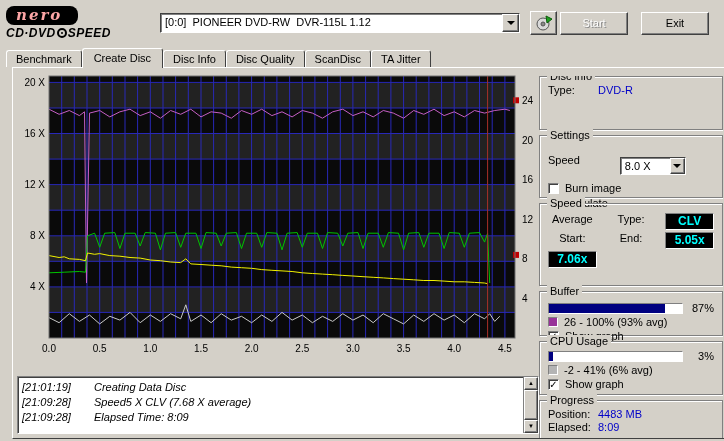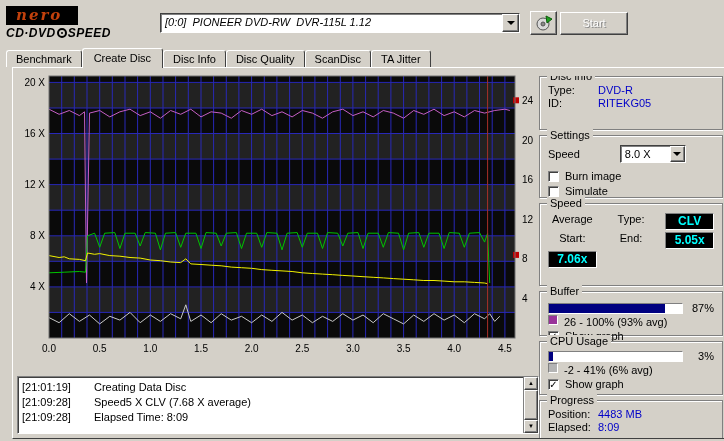--- a/index.html
+++ b/index.html
@@ -7,74 +7,74 @@
   body {
     background:#d4d0c8;
     font-family:"Liberation Sans", sans-serif;
     font-size:11px;
     color:#000;
     position:relative;
   }
   
   .topbar { position:absolute; left:0; top:0; width:724px; height:44px; display:flex; align-items:center; padding:2px 6px 0 6px; }
   .logo { width:122px; flex:none; }
-  .logo-nero { background:#000; color:#c2410c; font:bold italic 15px "DejaVu Serif", serif; padding:0 16px 1px 10px; border-radius:0; letter-spacing:2px; width:fit-content; }
+  .logo-nero { background:#000; color:#fca5a5; font:bold italic 15px "DejaVu Serif", serif; padding:0 16px 1px 10px; border-radius:8px; letter-spacing:2px; width:fit-content; }
   .logo-sub { font:bold italic 12px "Liberation Sans", sans-serif; letter-spacing:.5px; display:flex; align-items:center; gap:1px; margin-top:1px; }
   .disc-glyph { width:10px; height:10px; border-radius:50%; border:2px solid #000; position:relative; display:inline-block; }
   .disc-glyph:after { content:""; position:absolute; left:2px; top:2px; width:2px; height:2px; border-radius:50%; background:#000; }
-  .combo { margin-left:32px; width:360px; height:20px; background:#fff; border:1px solid; border-color:#404040 #fff #fff #404040; box-shadow:inset 1px 1px 0 #808080; display:flex;font-style:italic; }
+  .combo { margin-left:32px; width:360px; height:20px; background:#fff; border:1px solid; border-color:#404040 #fff #fff #404040; box-shadow:inset 1px 1px 0 #808080; display:flex; }
   .combo-text { flex:1; padding:2px 4px; white-space:pre; overflow:hidden; }
   .combo-btn { width:17px; height:100%; background:#d4d0c8; border:1px solid; border-color:#fff #404040 #404040 #fff; box-shadow:inset -1px -1px 0 #808080; display:grid; place-items:center; }
   .arr { width:0; height:0; border:4px solid transparent; border-top-color:#000; margin-top:4px; }
   .icon-btn { margin-left:10px; width:27px; height:24px; background:#d4d0c8; border:1px solid; border-color:#fff #404040 #404040 #fff; box-shadow:inset -1px -1px 0 #808080; display:grid; place-items:center; }
   .btn { width:68px; height:23px; background:#d4d0c8; border:1px solid; border-color:#fff #404040 #404040 #fff; box-shadow:inset -1px -1px 0 #808080; font-size:11px; font-family:"Liberation Sans",sans-serif; }
   .btn.start { margin-left:3px; color:#fdfdfd; text-shadow:1px 1px 0 #8a8a8a; }
   .btn.exit  { margin-left:13px; color:#000; }
   
   .tabs { position:absolute; left:6px; top:47px; height:20px; display:flex; align-items:flex-end; z-index:3; }
   .tab { height:17px; line-height:16px; padding:0 9px; background:#d4d0c8; border:1px solid #404040; border-left-color:#fff; border-top-color:#fff; border-bottom:none; border-top-left-radius:3px; border-top-right-radius:3px; }
   .tab.active { height:20px; line-height:19px; padding:0 11px; margin-bottom:-1px; position:relative; z-index:4; }
   
   .content { position:absolute; left:12px; top:67px; width:714px; height:372px; background:#d4d0c8; border:1px solid; border-color:#fff #404040 #404040 #fff; overflow:hidden; }
   .chart-wrap { position:absolute; left:2px; top:2px; width:530px; height:298px; }
   .chart-wrap svg { display:block; }
   .ax { font-family:"Liberation Sans",sans-serif; font-size:10px; fill:#000; }
   
   .log-box { position:absolute; left:4px; bottom:4px; width:522px; height:58px; background:#fff; border:1px solid; border-color:#808080 #fff #fff #808080; box-shadow:inset 1px 1px 0 #404040; display:flex; }
-  .log-lines { flex:1; padding:3px 2px 0 4px; overflow:hidden; }
+  .log-lines { flex:1; padding:3px 2px 0 4px; overflow:hidden;font-style:italic; }
   .log-line { line-height:15px; white-space:nowrap; }
   .log-time { display:inline-block; width:72px; }
   .sb { width:15px; flex:none; background:#d4d0c8; border-left:1px solid #808080; display:flex; flex-direction:column; }
   .sb-btn { height:13px; background:#d4d0c8; border:1px solid; border-color:#fff #404040 #404040 #fff; box-shadow:inset -1px -1px 0 #808080; font-size:6px; line-height:11px; text-align:center; color:#000; }
   .sb-thumb { flex:1; background:#d4d0c8; border:1px solid; border-color:#fff #404040 #404040 #fff; box-shadow:inset -1px -1px 0 #808080; }
   
   .side { position:absolute; right:2px; top:8px; bottom:0; width:184px; display:flex; flex-direction:column; gap:5px; overflow:hidden; }
   .groupbox { position:relative; border:1px solid #808080; box-shadow:inset 1px 1px 0 #fff, 1px 1px 0 #fff; flex:none; }
   .gb-title { position:absolute; top:-7px; left:7px; background:#d4d0c8; padding:0 3px; }
   .gb-body { padding:9px 8px 3px 8px; }
   .kv-row { display:grid; grid-template-columns:50px auto; line-height:13px; }
   .kv-key { color:#000; }
   .kv-val { color:#0000c8; }
   .settings-speed-row { display:flex; align-items:center; gap:10px; margin:2px 0 6px 0; }
-  .mini-combo { width:66px; height:18px; background:#fff; border:1px solid; border-color:#404040 #fff #fff #404040; box-shadow:inset 1px 1px 0 #808080; display:flex; margin-left:30px; }
+  .mini-combo { width:66px; height:18px; background:#fff; border:1px solid; border-color:#404040 #fff #fff #404040; box-shadow:inset 1px 1px 0 #808080; display:flex; margin-left:30px;margin-top:12px; }
   .mini-combo-text { flex:1; padding:2px 4px; }
   .mini-combo .combo-btn { width:15px; }
   .cb-row { display:flex; align-items:center; gap:6px; line-height:15px; }
   .cb { width:11px; height:11px; background:#fff; border:1px solid; border-color:#808080 #fff #fff #808080; box-shadow:inset 1px 1px 0 #404040; display:inline-grid; place-items:center; flex:none; }
   .check { font-size:10px; line-height:9px; color:#000; }
   .speed-grid { display:grid; grid-template-columns:1fr 1fr 1fr; column-gap:10px; row-gap:2px; }
   .lcd-label { text-align:center; line-height:12px; }
   .lcd { height:17px; line-height:15px; background:#000; border:1px solid; border-color:#808080 #fff #fff #808080; text-align:center; font:bold 12px "Liberation Sans",sans-serif; }
   .lcd.yellow { color:#ffff00; }
   .lcd.cyan { color:#00ffff; }
   .bar-row { display:flex; align-items:center; gap:5px; margin-top:1px; }
   .pbar { flex:1; height:11px; background:#fff; border:1px solid; border-color:#808080 #fff #fff #808080; }
   .pbar-fill { height:100%; background:#000080; }
   .pct { width:26px; text-align:right; flex:none; }
-  .swatch-row { display:flex; gap:6px; line-height:14px; margin-top:1px; }
+  .swatch-row { display:flex; align-items:center; gap:6px; line-height:14px; margin-top:1px; }
   .swatch { width:10px; height:10px; border:1px solid; border-color:#808080 #fff #fff #808080; flex:none; }
   .h54{height:54px} .h63{height:63px} .h83{height:83px} .h45{height:45px} .h56{height:56px}
   .gb-body.tight { padding-top:7px; }
 </style>
 </head>
 <body>
 
 <div class="topbar">
   <div class="logo">
     <div class="logo-nero">nero</div>
@@ -91,20 +91,21 @@
       </div>
   </div>
   <button class="icon-btn">
     <svg width="18" height="16" viewBox="0 0 18 16">
       <circle cx="8" cy="9" r="6" fill="#d9d9d9" stroke="#555"></circle>
       <circle cx="8" cy="9" r="2" fill="#8a8a8a" stroke="#555"></circle>
       <path d="M11 1 l6 3 -5 4 z" fill="#1f9e1f" stroke="#0a5c0a"></path>
     </svg>
   </button>
   <button class="btn start">Start</button>
+  <button class="btn exit">Exit</button>
 </div>
 
 <div class="tabs">
     <div class="tab">Benchmark</div>
     <div class="tab active">Create Disc</div>
     <div class="tab">Disc Info</div>
     <div class="tab">Disc Quality</div>
     <div class="tab">ScanDisc</div>
     <div class="tab">TA Jitter</div>
   </div>
@@ -218,24 +219,20 @@
 
   <div class="side">
 
     <div class="groupbox h54">
       <div class="gb-title">Disc info</div>
       <div class="gb-body tight">
           <div class="kv-row">
             <span class="kv-key">Type:</span>
             <span class="kv-val">DVD-R</span>
           </div>
-          <div class="kv-row">
-            <span class="kv-key">ID:</span>
-            <span class="kv-val">RITEKG05</span>
-          </div>
         </div>
     </div>
 
     <div class="groupbox h63">
       <div class="gb-title">Settings</div>
       <div class="gb-body tight">
         <div class="settings-speed-row">
           <span>Speed</span>
           <div class="mini-combo">
             <span class="mini-combo-text">8.0 X</span>

